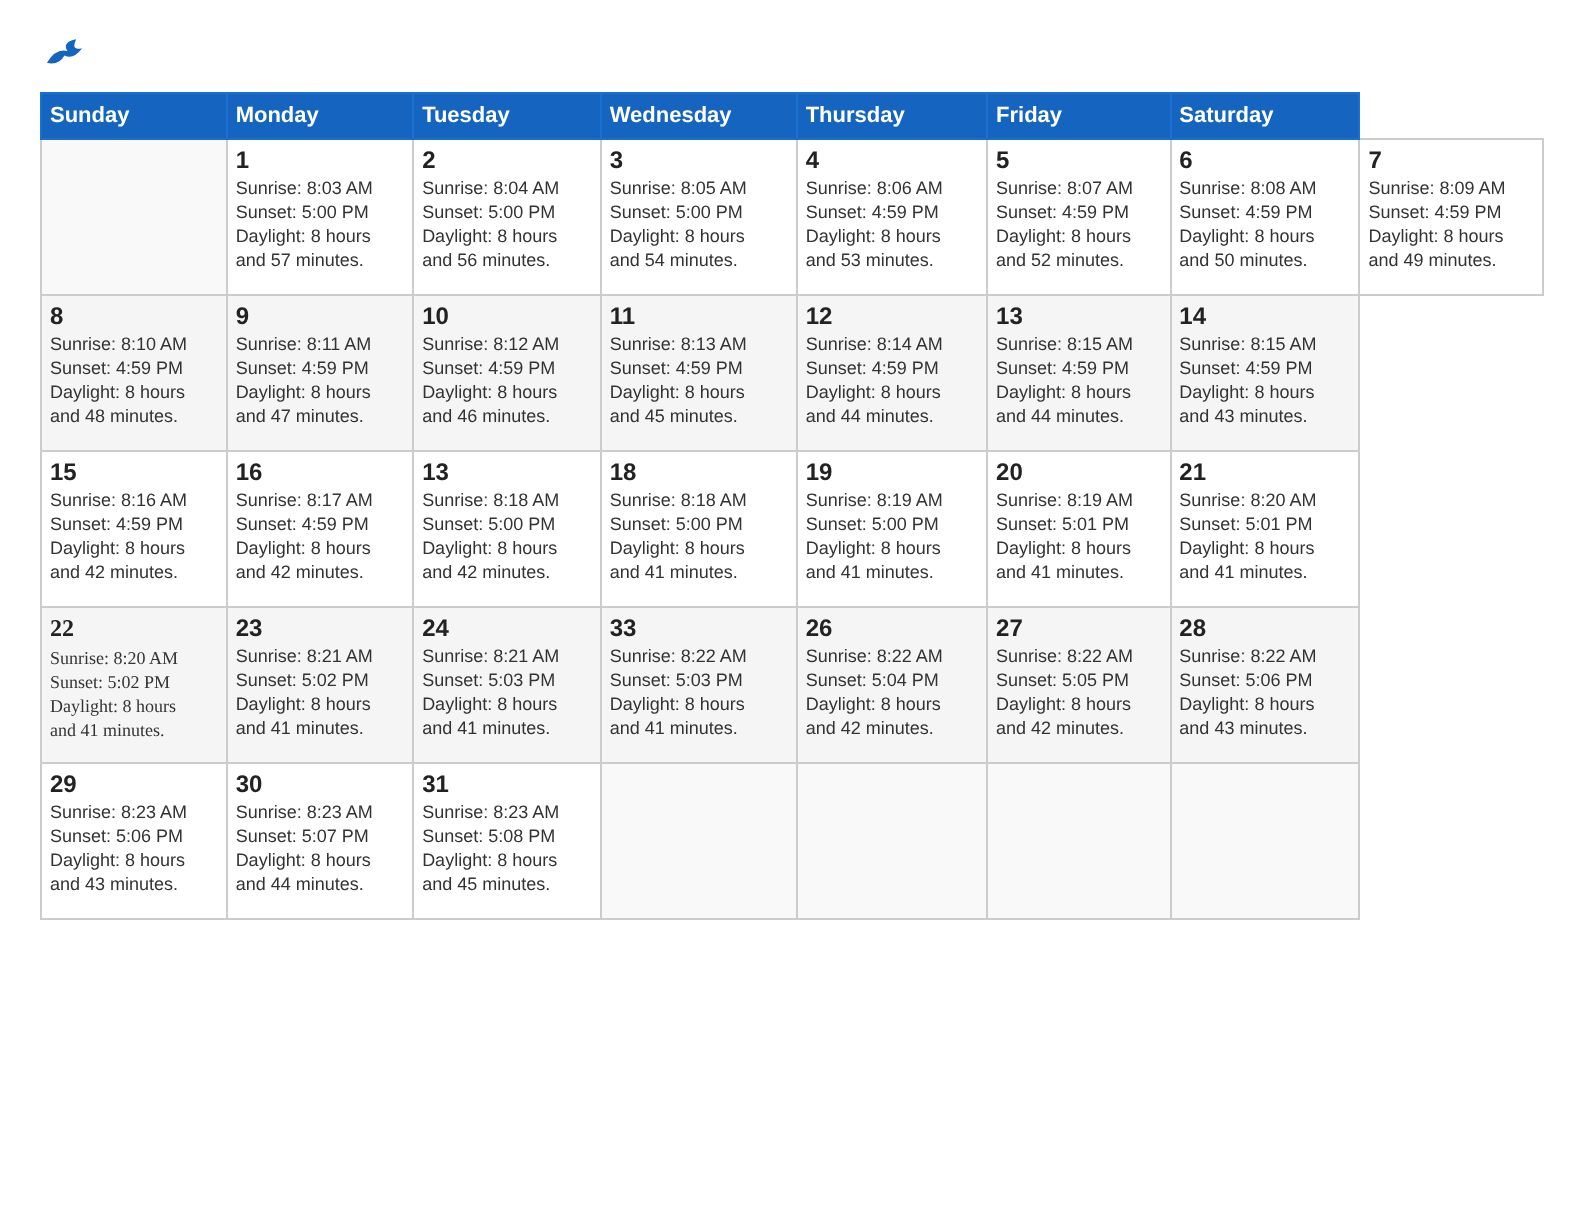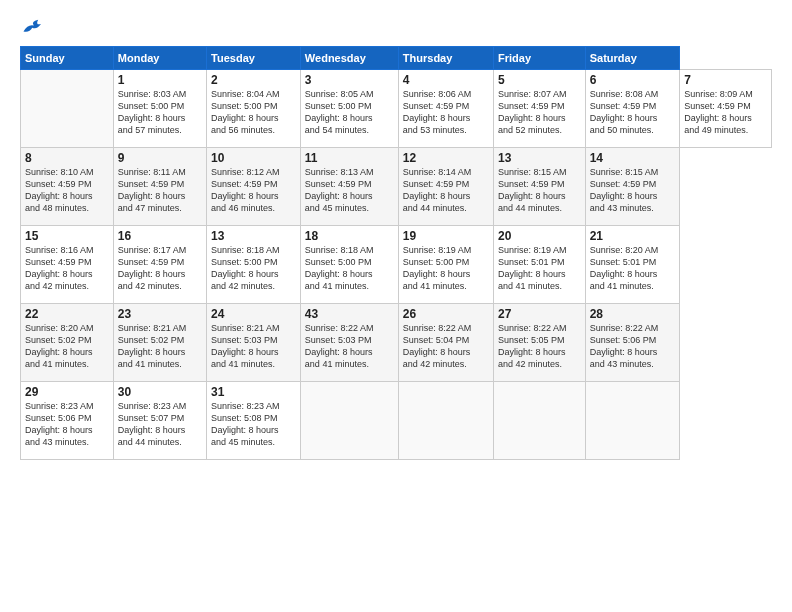--- a/index.html
+++ b/index.html
@@ -276,21 +276,21 @@
           </td>
           <td>
             <span class="day-num">21</span>
             <div class="day-info" style="white-space: pre-line;">Sunrise: 8:20 AM
 Sunset: 5:01 PM
 Daylight: 8 hours
 and 41 minutes.</div>
           </td>
         </tr>
         <tr>
-          <td style="background: rgb(245, 245, 245);">
+          <td style="background: rgb(245, 245, 245); font-family: Liberation Serif, serif;">
             <span class="day-num">22</span>
             <div class="day-info" style="white-space: pre-line;">Sunrise: 8:20 AM
 Sunset: 5:02 PM
 Daylight: 8 hours
 and 41 minutes.</div>
           </td>
           <td style="background: rgb(245, 245, 245);">
             <span class="day-num">23</span>
             <div class="day-info" style="white-space: pre-line;">Sunrise: 8:21 AM
 Sunset: 5:02 PM
@@ -298,21 +298,21 @@
 and 41 minutes.</div>
           </td>
           <td style="background: rgb(245, 245, 245);">
             <span class="day-num">24</span>
             <div class="day-info" style="white-space: pre-line;">Sunrise: 8:21 AM
 Sunset: 5:03 PM
 Daylight: 8 hours
 and 41 minutes.</div>
           </td>
           <td style="background: rgb(245, 245, 245);">
-            <span class="day-num">43</span>
+            <span class="day-num">33</span>
             <div class="day-info" style="white-space: pre-line;">Sunrise: 8:22 AM
 Sunset: 5:03 PM
 Daylight: 8 hours
 and 41 minutes.</div>
           </td>
           <td style="background: rgb(245, 245, 245);">
             <span class="day-num">26</span>
             <div class="day-info" style="white-space: pre-line;">Sunrise: 8:22 AM
 Sunset: 5:04 PM
 Daylight: 8 hours

